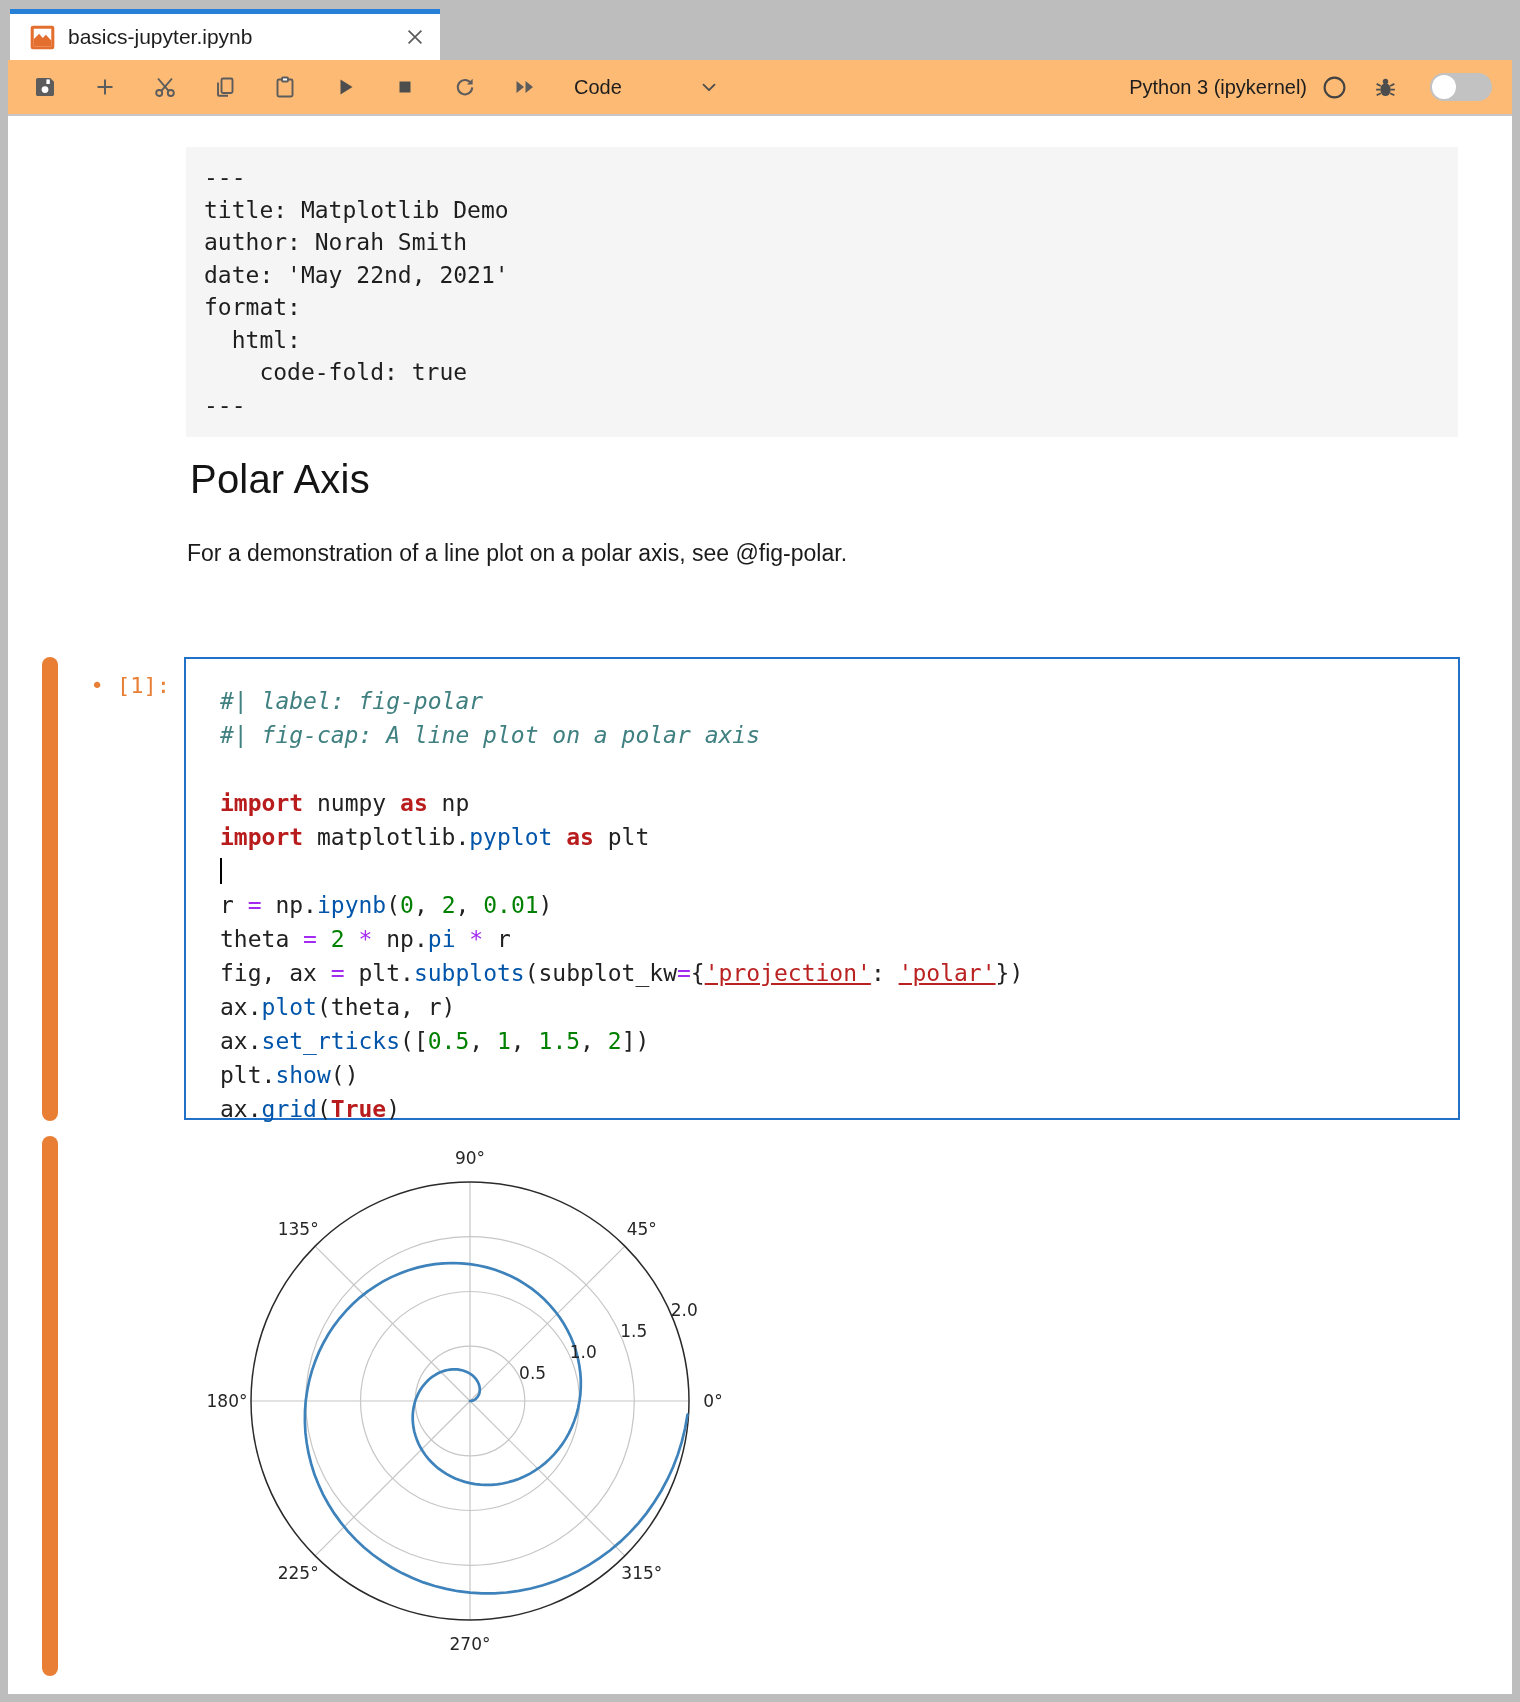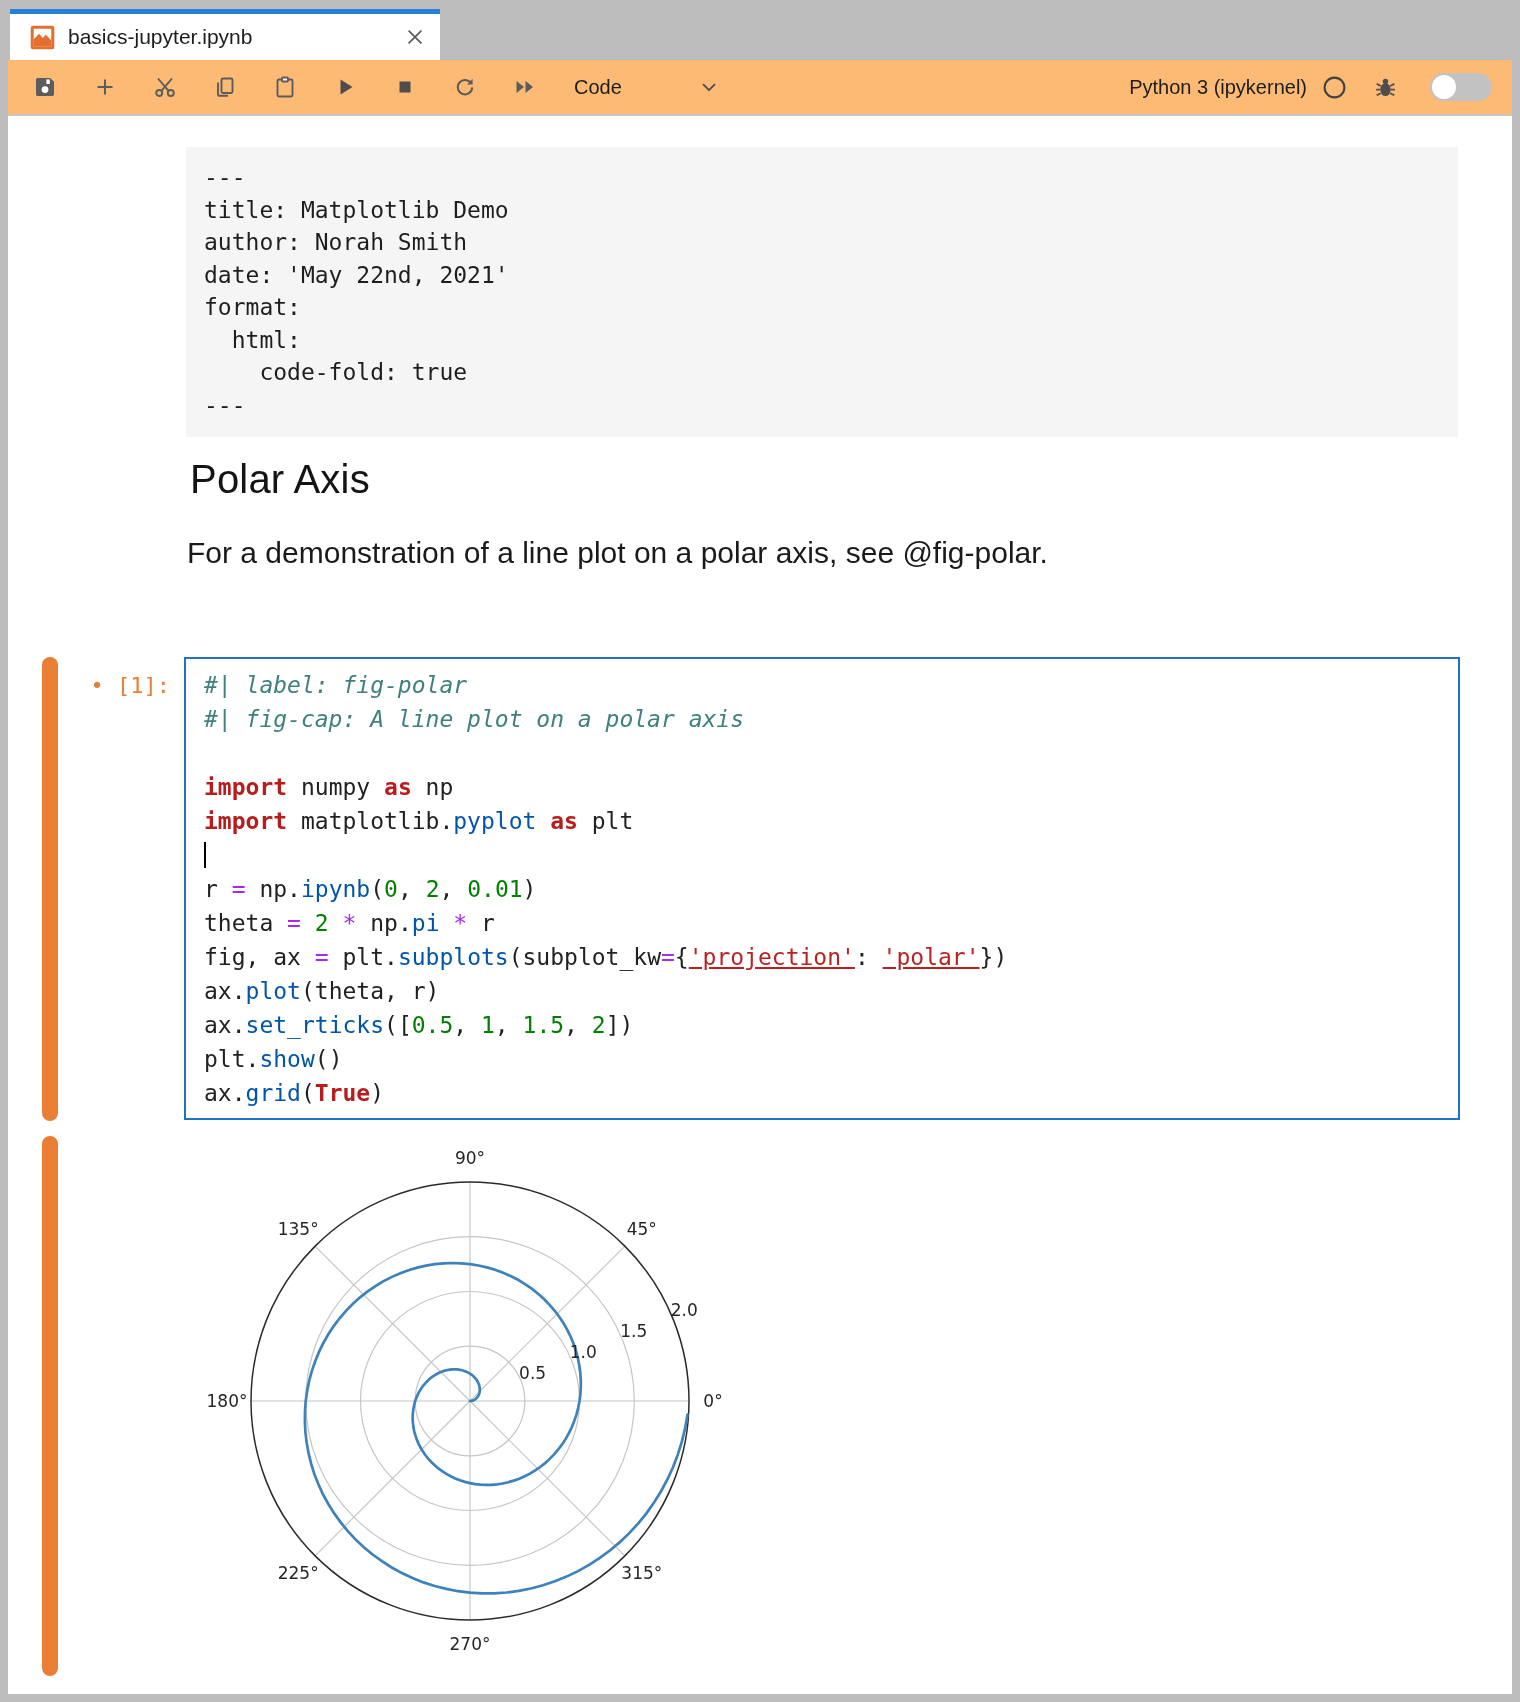--- a/index.html
+++ b/index.html
@@ -31,32 +31,32 @@
   .toggle .knob{position:absolute;left:2px;top:2px;width:24px;height:24px;border-radius:50%;background:#ffffff;}
 
   
   .content{position:absolute;left:8px;top:116px;width:1504px;height:1578px;background:#ffffff;overflow:hidden;}
 
   .yaml-cell{position:absolute;left:178px;top:31px;width:1272px;height:290px;background:#f5f5f5;box-sizing:border-box;
              padding:14px 18px;cursor:text;}
   .yaml-cell pre{margin:0;font-family:"DejaVu Sans Mono","Liberation Mono",monospace;font-size:23px;line-height:32.5px;color:#1e1e1e;}
 
   .md-heading{position:absolute;left:179px;top:338px;margin:3px;font-size:40px;font-weight:400;color:#141414;letter-spacing:0.2px;}
-  .md-paragraph{position:absolute;left:179px;top:422px;margin:0;font-size:30px;color:#1a1a1a;line-height:30px;}
+  .md-paragraph{position:absolute;left:179px;top:422px;margin:0;font-size:23px;color:#1a1a1a;line-height:30px;}
 
   .collapser{position:absolute;left:34px;width:16px;border-radius:8px;background:#e87f35;cursor:pointer;}
   .collapser.input{top:541px;height:464px;}
   .collapser.output{top:1020px;height:540px;}
 
   .prompt{position:absolute;left:10px;top:553px;width:152px;text-align:right;
           font-family:"DejaVu Sans Mono","Liberation Mono",monospace;font-size:22px;line-height:34px;color:#e87f35;white-space:pre;}
 
   .code-cell{position:absolute;left:176px;top:541px;width:1276px;height:463px;box-sizing:border-box;
              border:2px solid #2171c9;background:#ffffff;cursor:text;}
-  .code-pre{margin:0;padding:9px 8px 9px 18px;}
+  .code-pre{margin:16px;padding:9px 8px 9px 18px;}
   .code-line{min-height:34px;line-height:34px;font-family:"DejaVu Sans Mono","Liberation Mono",monospace;font-size:23px;white-space:pre;color:#212121;}
   .tok-kw{color:#b91c1c;font-weight:bold;}
   .tok-com{color:#408080;font-style:italic;}
   .tok-num{color:#008000;}
   .tok-op{color:#a32af0;}
   .tok-prop{color:#0055aa;}
   .tok-str{color:#ba2121;text-decoration:underline;}
   .tok-pl{color:#212121;}
   .caret{display:inline-block;width:2px;height:26px;background:#000;vertical-align:-5px;}
 

